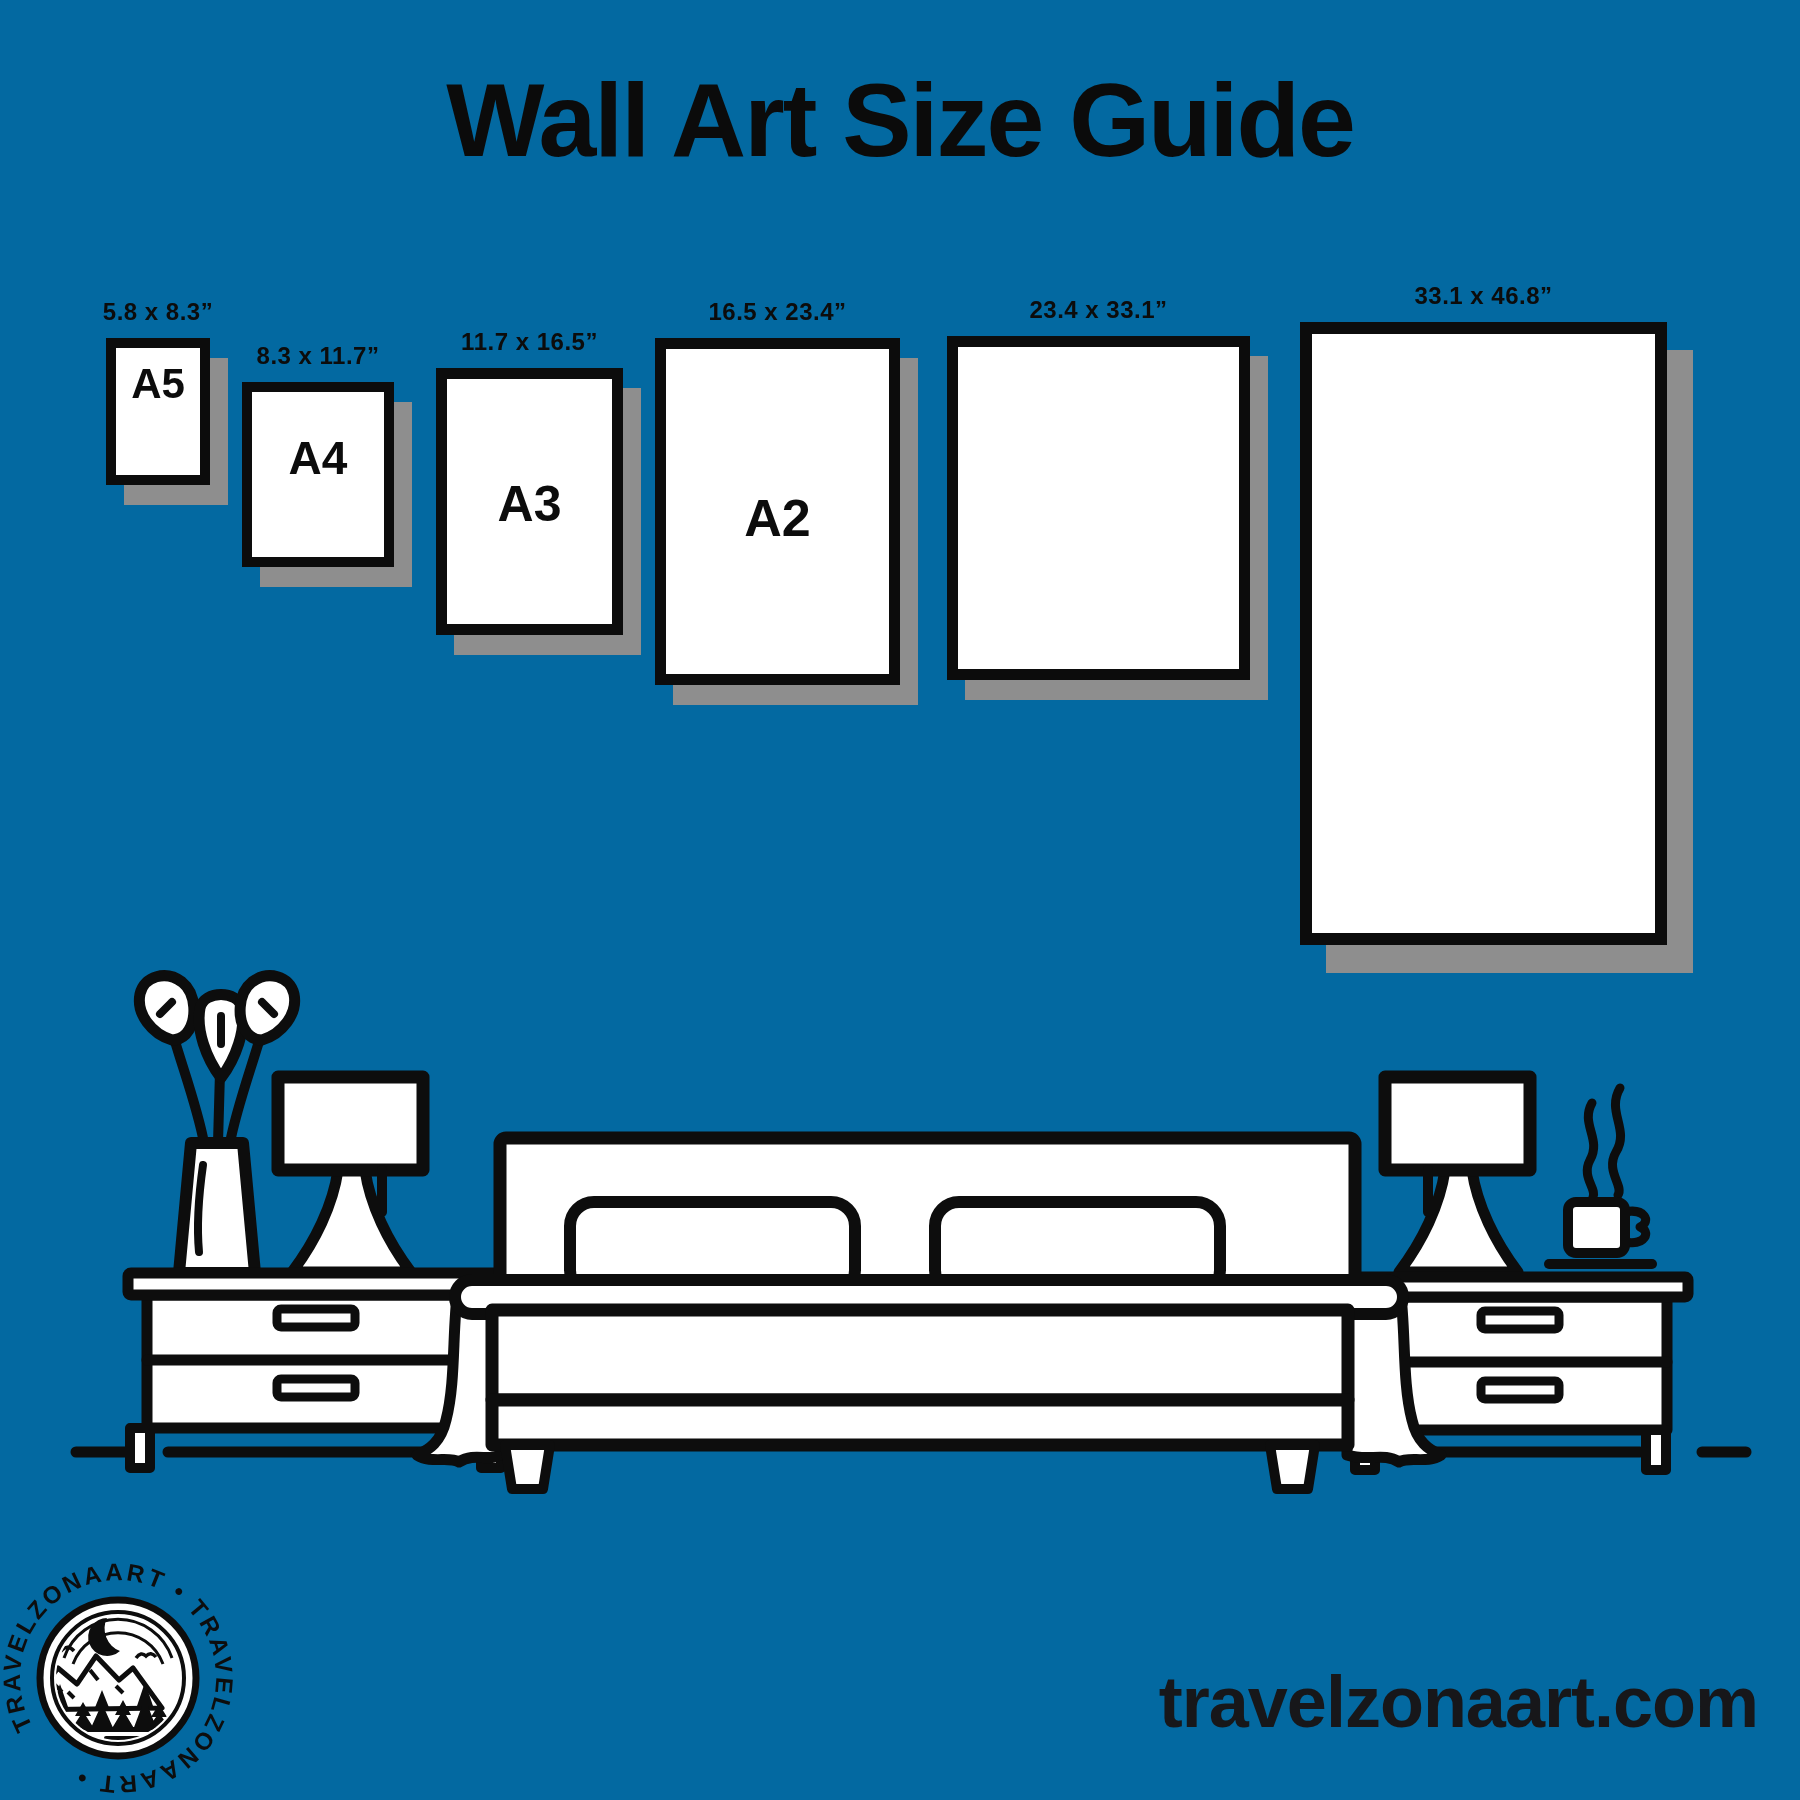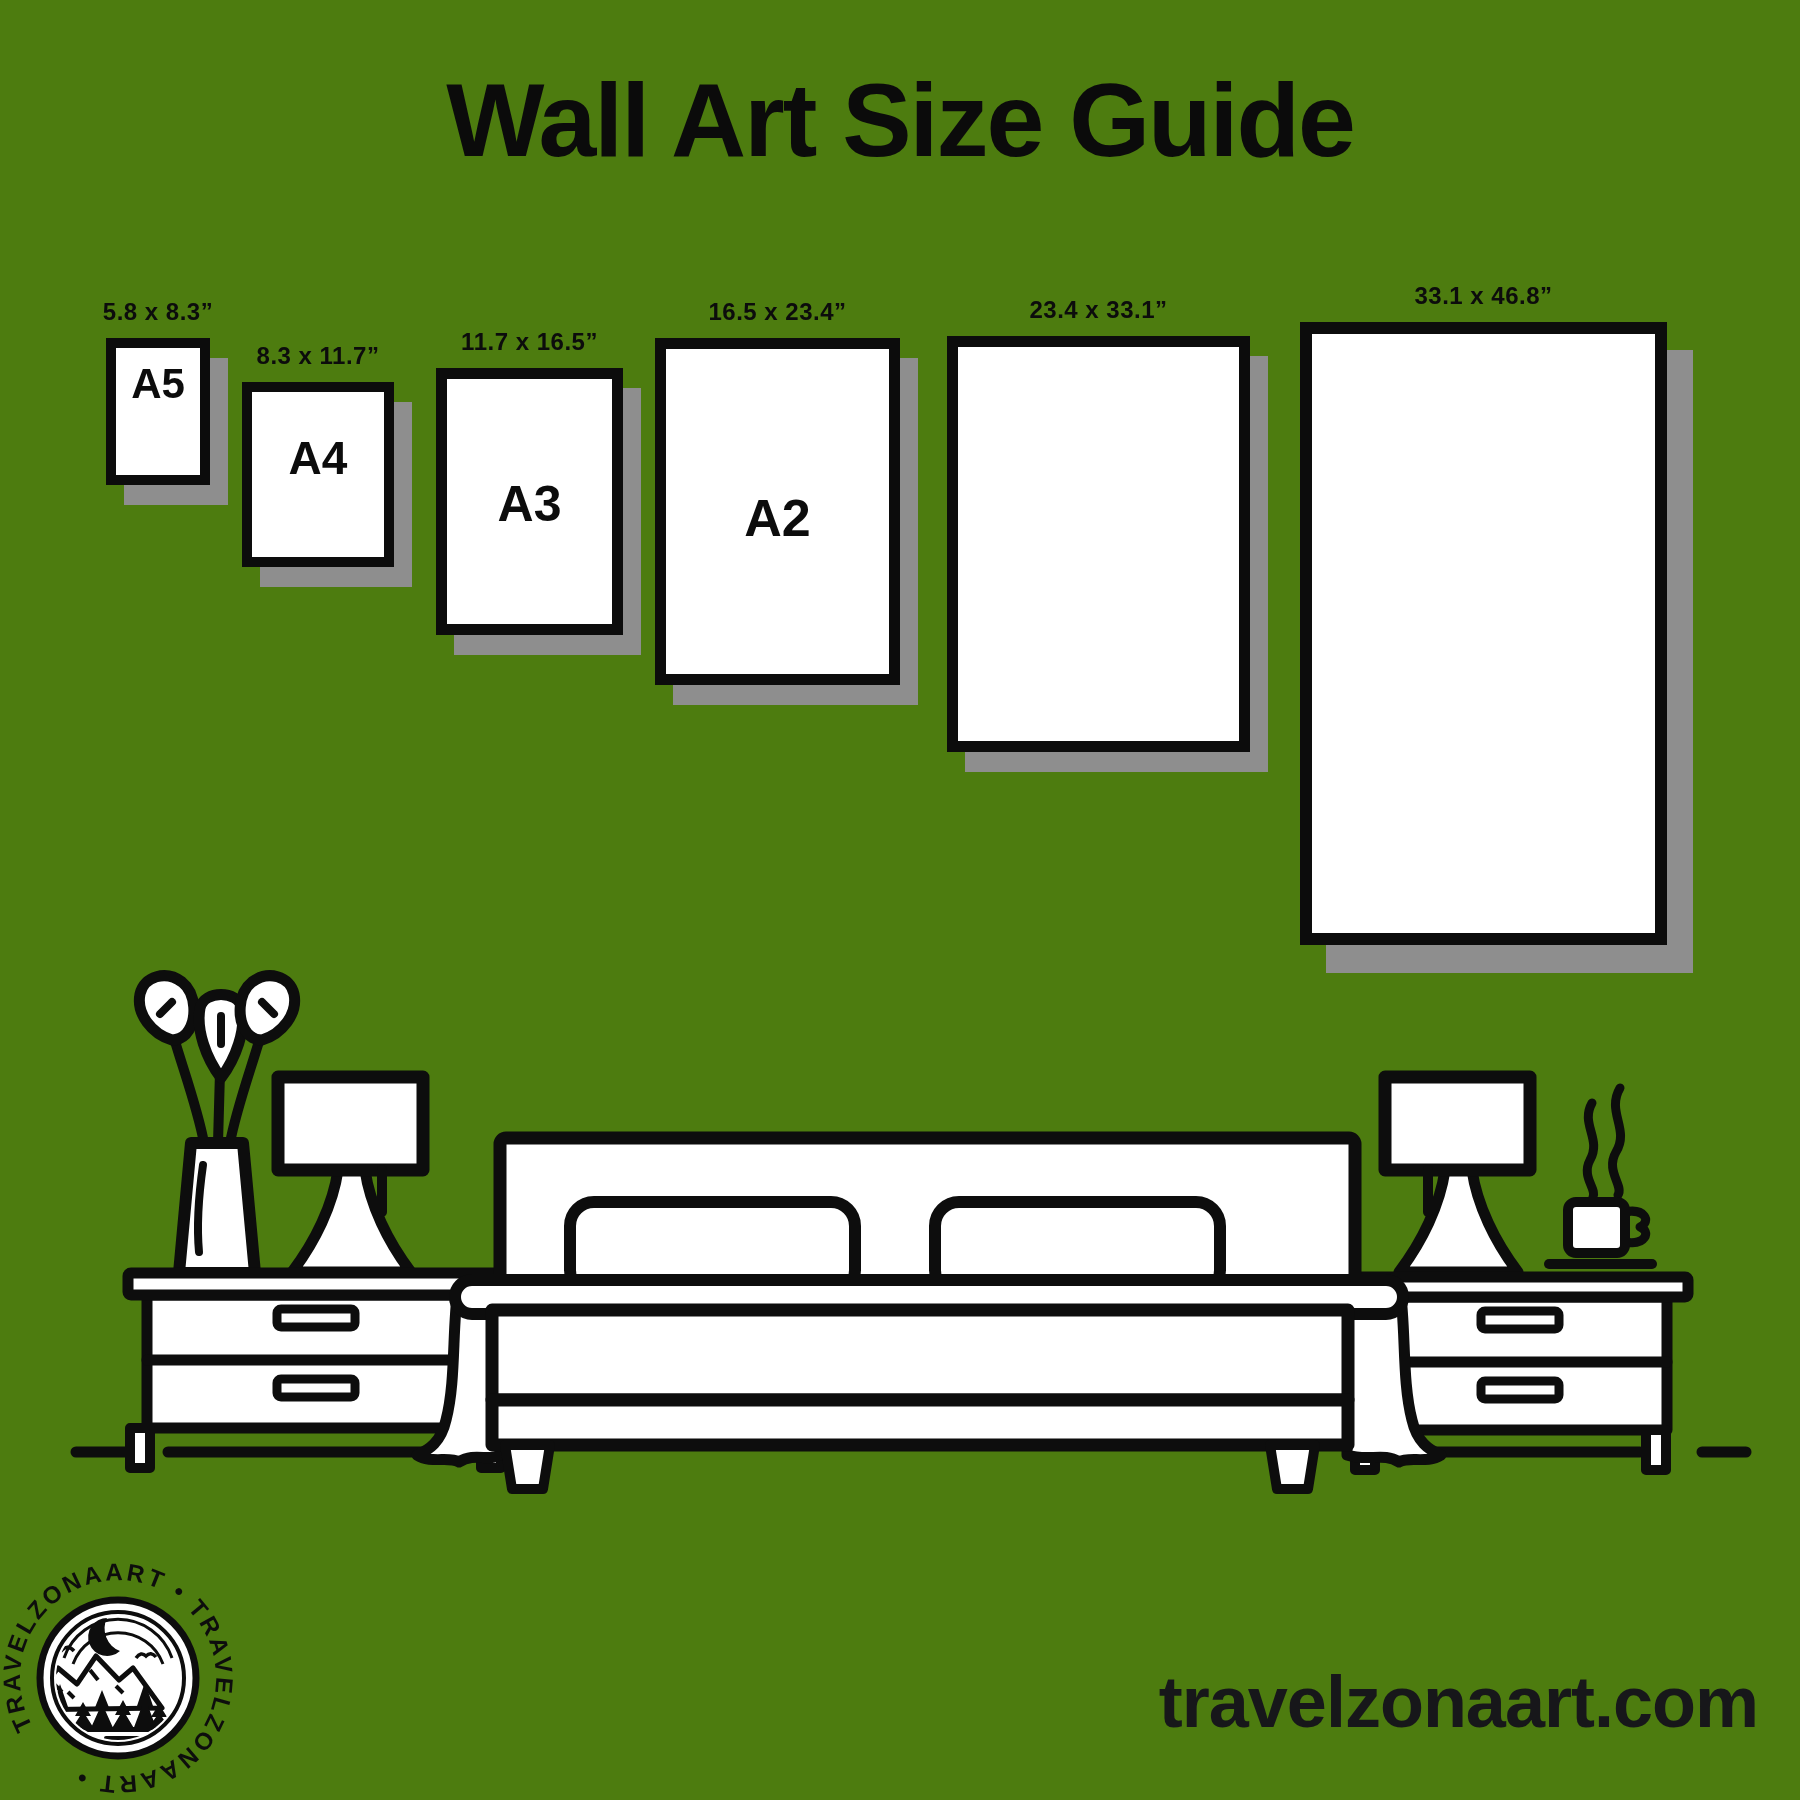--- a/index.html
+++ b/index.html
@@ -1,17 +1,17 @@
 <!DOCTYPE html>
 <html><head>
 <meta charset="utf-8">
 <style>
   html,body{margin:0;padding:0;background:#ffffff;}
   .canvas{
-    position:relative;width:1800px;height:1800px;background:#4d7c0f;overflow:hidden;
+    position:relative;width:1800px;height:1800px;background:#0369a1;overflow:hidden;
     font-family:"Liberation Sans", sans-serif;color:#0c0c0c;
   }
   
   .page-title{
     position:absolute;top:66px;left:0;width:100%;text-align:center;
     font-size:104px;font-weight:800;letter-spacing:-2px;color:#0b0b0b;line-height:1.05;
   }
   
   .sz{position:absolute;}
   .sz .shadow{
@@ -28,21 +28,21 @@
     text-align:center;font-weight:700;font-size:var(--fs,48px);letter-spacing:0px;color:#0c0c0c;
   }
   .sz .dims{
     position:absolute;bottom:calc(100% + 12px);left:50%;transform:translateX(-50%);
     white-space:nowrap;font-weight:700;font-size:24px;letter-spacing:0.5px;color:#0c0c0c;
   }
   #sz-a5{left:106px;top:338px;width:104px;height:147px;--cy:31%;--fs:42px;--bw:10px;}
   #sz-a4{left:242px;top:338px;width:152px;height:185px;margin-top:44px;--cy:41%;--fs:46px;--bw:10px;}
   #sz-a3{left:436px;top:338px;width:187px;height:267px;margin-top:30px;--cy:51%;--fs:50px;}
   #sz-a2{left:655px;top:338px;width:245px;height:347px;--cy:52%;--fs:52px;}
-  #sz-a1{left:947px;top:336px;width:303px;height:416px;text-decoration:underline;--cy:50%;--fs:54px;}
+  #sz-a1{left:947px;top:336px;width:303px;height:344px;text-decoration:underline;--cy:50%;--fs:54px;}
   #sz-a0{left:1300px;top:322px;width:367px;height:623px;border-radius:13px;--cy:50%;--fs:56px;--sx:26px;--sy:28px;--bw:12px;}
   
   .scene{position:absolute;left:0;top:950px;width:1800px;height:560px;}
   
   .logo{position:absolute;left:-2px;top:1558px;width:242px;height:242px;}
   
   .website{
     position:absolute;right:42px;top:1666px;
     font-size:72px;font-weight:700;letter-spacing:-1px;color:#17171a;line-height:1;
   }

